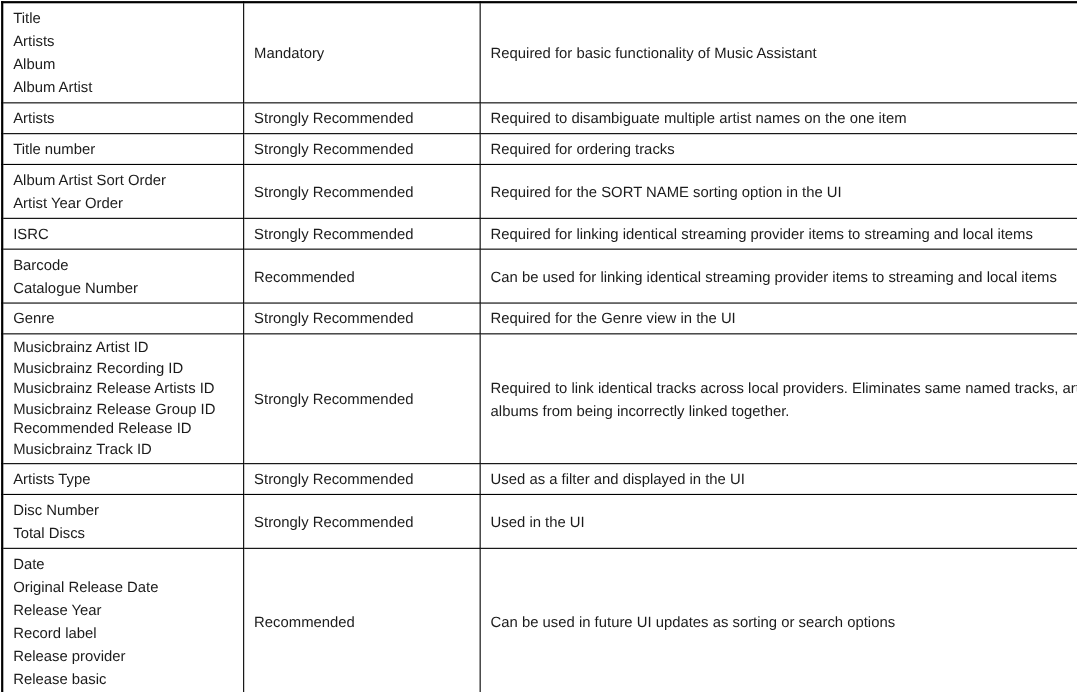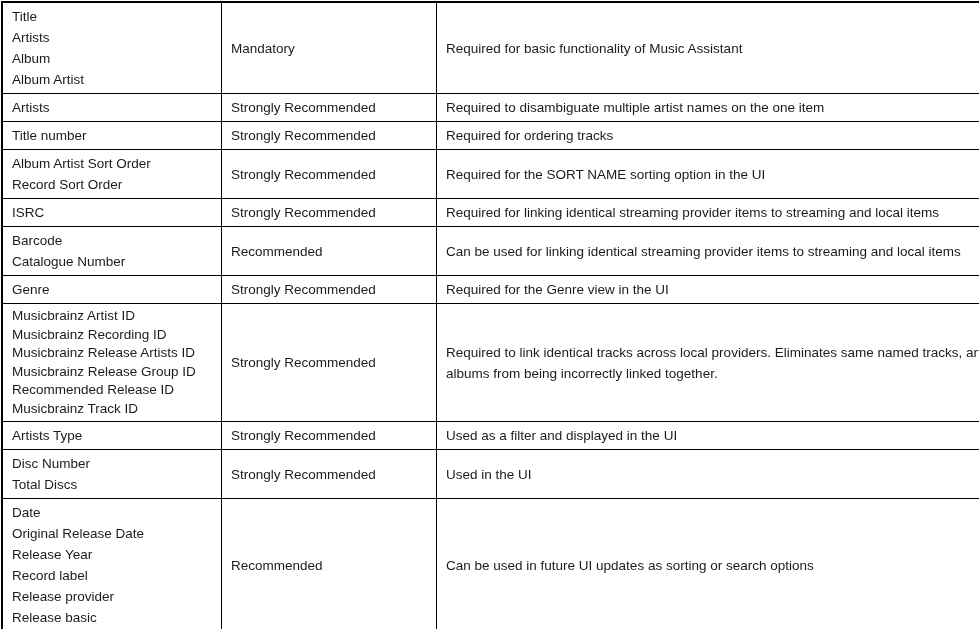--- a/index.html
+++ b/index.html
@@ -68,21 +68,21 @@
     <td class="cell-fields">
           <div class="field-line">Title number</div>
         </td>
     <td class="cell-priority">Strongly Recommended</td>
     <td class="cell-description">Required for ordering tracks</td>
   </tr>
 
   <tr>
     <td class="cell-fields">
           <div class="field-line">Album Artist Sort Order</div>
-          <div class="field-line">Record Sort Order</div>
+          <div class="field-line">Artist Year Order</div>
         </td>
     <td class="cell-priority">Strongly Recommended</td>
     <td class="cell-description">Required for the SORT NAME sorting option in the UI</td>
   </tr>
 
   <tr>
     <td class="cell-fields">
           <div class="field-line">ISRC</div>
         </td>
     <td class="cell-priority">Strongly Recommended</td>

